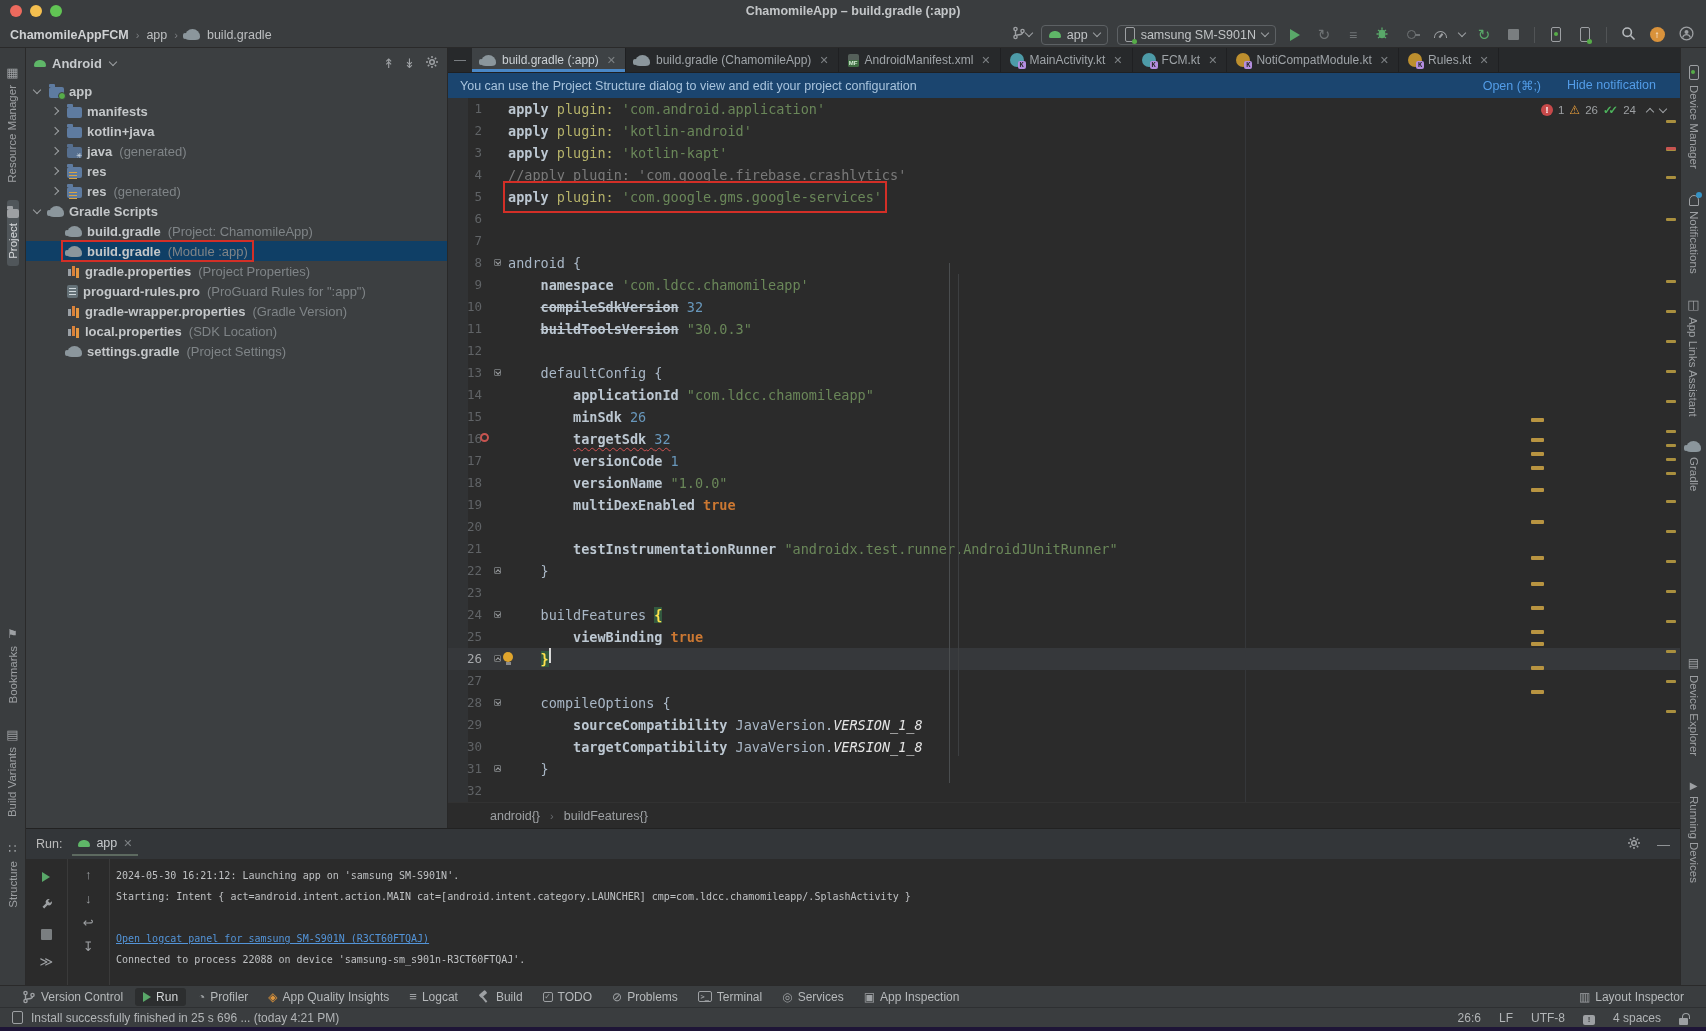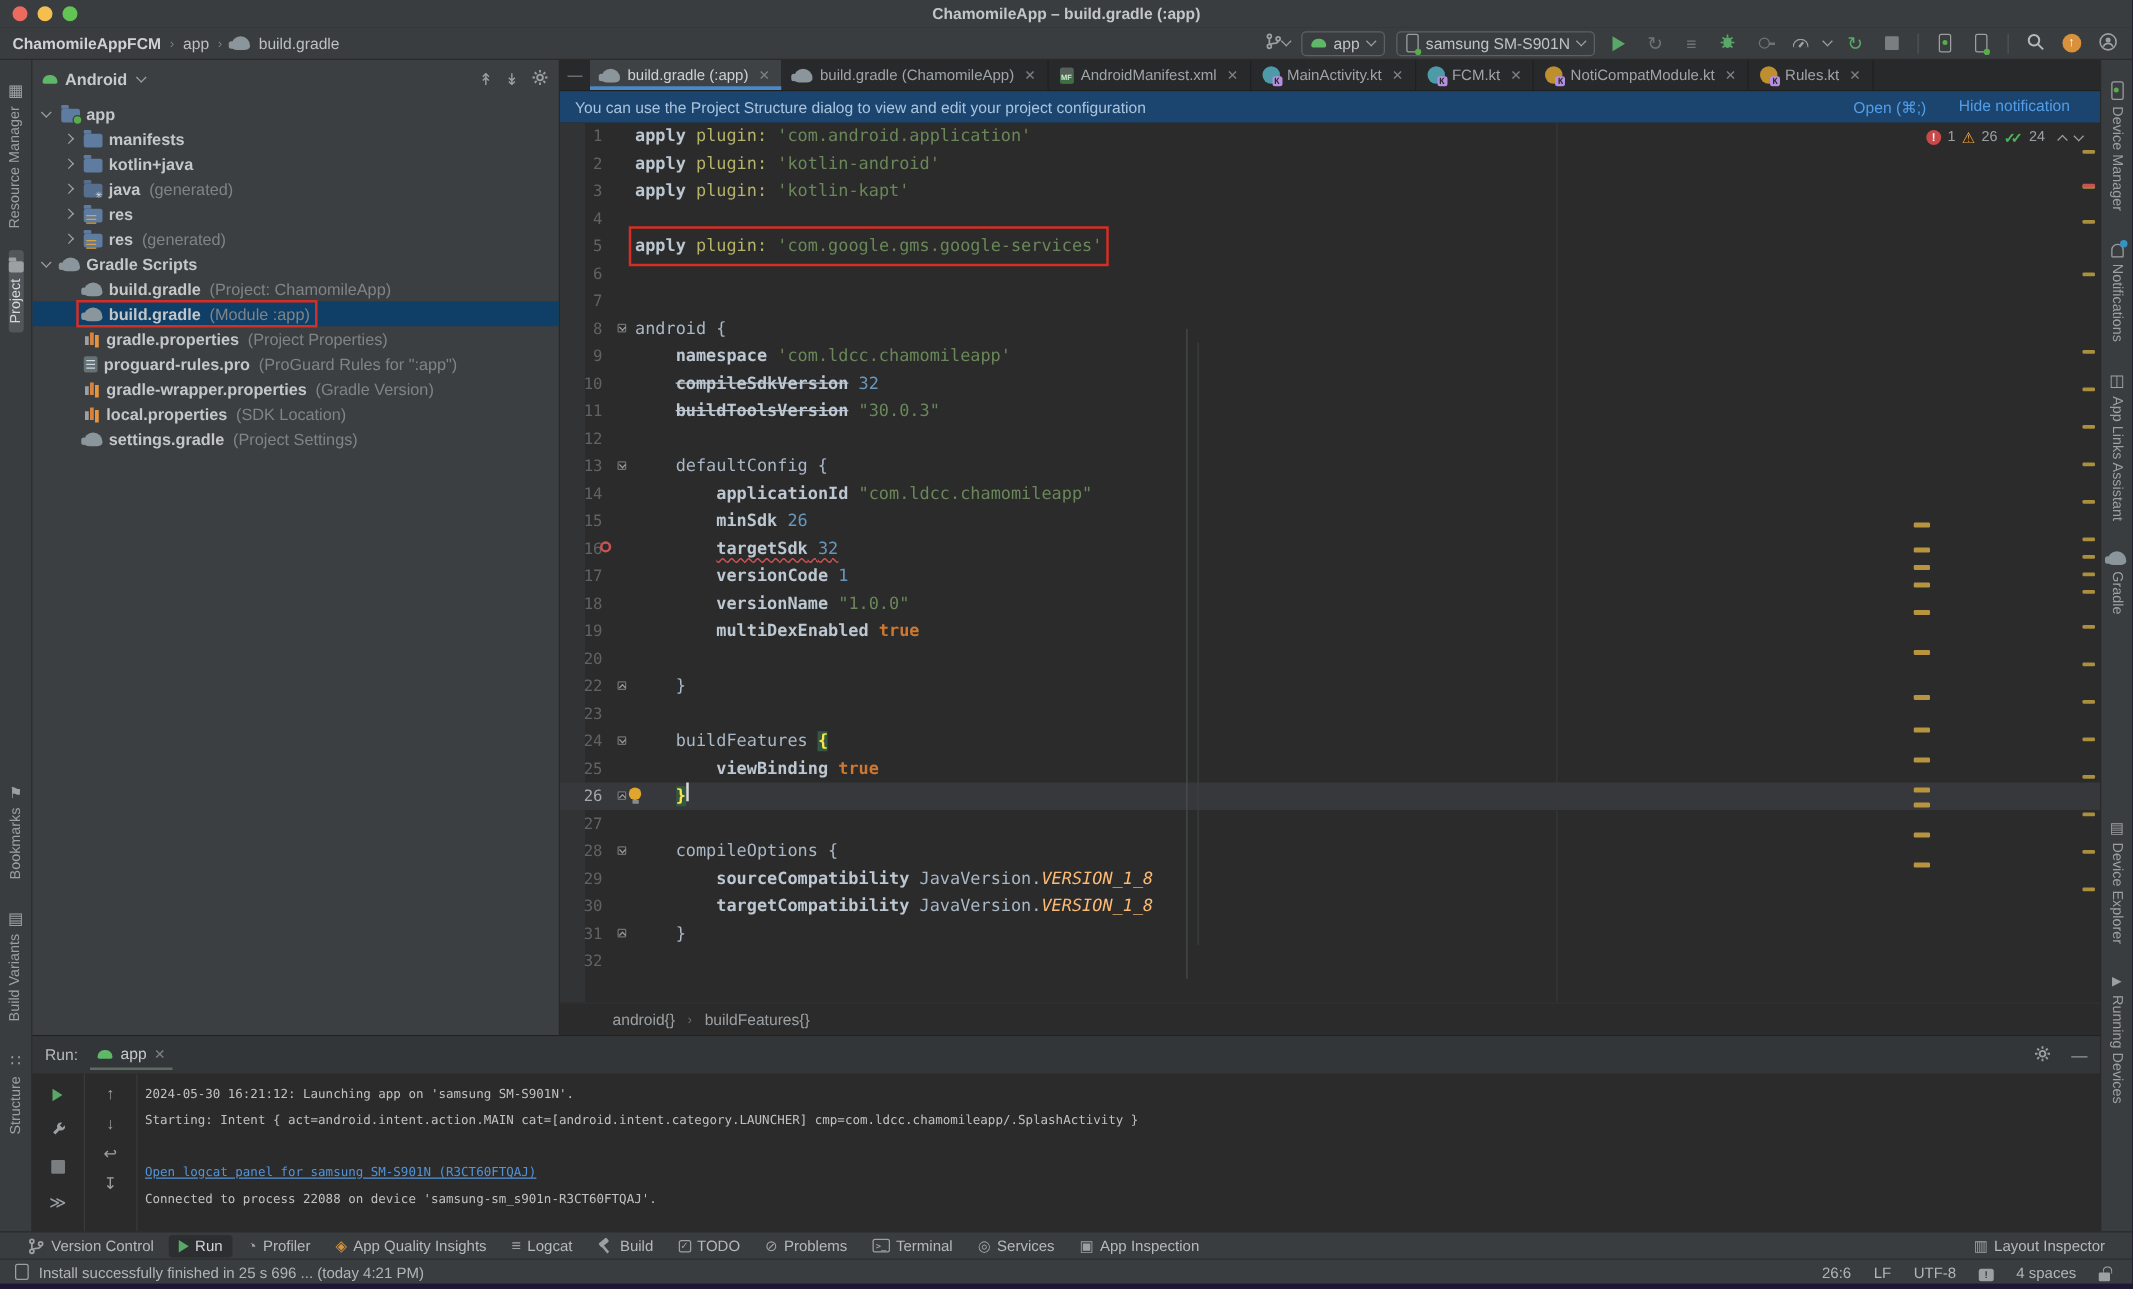--- a/index.html
+++ b/index.html
@@ -73,21 +73,21 @@
   .fold::after{content:"";position:absolute;left:1px;width:3px;height:3px;border-right:1px solid #9da0a3;border-bottom:1px solid #9da0a3;}
   .fold.fd::after{top:0;transform:rotate(45deg);}
   .fold.fu::after{top:2px;transform:rotate(-135deg);}
   .gring{position:absolute;left:32px;top:5px;width:9px;height:9px;border:2px solid #c75450;border-radius:50%;z-index:3;}
   .gbulb{position:absolute;left:55px;top:4px;width:10px;height:10px;border-radius:50%;background:#e0a52c;z-index:4;}
   .gbulb::after{content:"";position:absolute;left:2.5px;bottom:-3px;width:5px;height:3px;background:#8a8a8a;}
   .ctext{flex:none;}
   .t-p{color:#a9b7c6}.t-k{color:#bcc7d1;font-weight:600}.t-y{color:#b5b269}
   .t-s{color:#6a8759}.t-c{color:#7a7a7a}.t-n{color:#6897bb}.t-b{color:#cc7832;font-weight:600}
   .t-d{color:#bcc7d1;font-weight:600;text-decoration:line-through}
-  .t-e{color:#fdba74;font-style:italic}
+  .t-e{color:#e5e5e5;font-style:italic}
   .hl{background:#32593f;color:#ffe24c;font-weight:700}
   .err{text-decoration:underline wavy #d25252 1px;text-underline-offset:3px;}
   .codebox{outline:2.5px solid #d32f27;outline-offset:3px;}
   .caret{display:inline-block;width:2px;height:15px;background:#d8d8d8;vertical-align:-2px;}
   .guide{position:absolute;width:1px;background:#3d3f41;z-index:1;}
   .mguide{position:absolute;left:797px;top:0;bottom:0;width:1px;background:#35373a;}
   .insp{position:absolute;top:5px;right:14px;display:flex;align-items:center;gap:5px;font-size:11.5px;
         font-family:"Liberation Sans",sans-serif;color:#9da0a3;z-index:6;}
   .insp .errball{width:12px;height:12px;border-radius:50%;background:#c7494a;color:#fff;font-size:9px;font-weight:bold;
         display:flex;align-items:center;justify-content:center;}
@@ -507,37 +507,38 @@
               <span>26</span>
               <span class="okc">✓✓</span>
               <span>24</span>
               <span class="chu"></span>
               <span class="chd"></span>
             </div>
             <div id="code-lines">
                 <div class="cl"><span class="gut"><span class="num">1</span></span><span class="ctext"><span class="t-k">apply</span><span class="t-p"> </span><span class="t-y">plugin:</span><span class="t-p"> </span><span class="t-s">'com.android.application'</span></span></div>
                 <div class="cl"><span class="gut"><span class="num">2</span></span><span class="ctext"><span class="t-k">apply</span><span class="t-p"> </span><span class="t-y">plugin:</span><span class="t-p"> </span><span class="t-s">'kotlin-android'</span></span></div>
                 <div class="cl"><span class="gut"><span class="num">3</span></span><span class="ctext"><span class="t-k">apply</span><span class="t-p"> </span><span class="t-y">plugin:</span><span class="t-p"> </span><span class="t-s">'kotlin-kapt'</span></span></div>
-                <div class="cl"><span class="gut"><span class="num">4</span></span></div>
+                <div class="cl"><span class="gut"><span class="num">4</span></span><span class="ctext"><span class="t-c">//apply plugin: 'com.google.firebase.crashlytics'</span></span></div>
                 <div class="cl"><span class="gut"><span class="num">5</span></span><span class="ctext codebox"><span class="t-k">apply</span><span class="t-p"> </span><span class="t-y">plugin:</span><span class="t-p"> </span><span class="t-s">'com.google.gms.google-services'</span></span></div>
                 <div class="cl"><span class="gut"><span class="num">6</span></span><span class="ctext"></span></div>
                 <div class="cl"><span class="gut"><span class="num">7</span></span><span class="ctext"></span></div>
                 <div class="cl"><span class="gut"><span class="num">8</span><span class="fold fd"></span></span><span class="ctext"><span class="t-p">android {</span></span></div>
                 <div class="cl"><span class="gut"><span class="num">9</span></span><span class="ctext"><span class="t-p">    </span><span class="t-k">namespace</span><span class="t-p"> </span><span class="t-s">'com.ldcc.chamomileapp'</span></span></div>
                 <div class="cl"><span class="gut"><span class="num">10</span></span><span class="ctext"><span class="t-p">    </span><span class="t-d">compileSdkVersion</span><span class="t-p"> </span><span class="t-n">32</span></span></div>
                 <div class="cl"><span class="gut"><span class="num">11</span></span><span class="ctext"><span class="t-p">    </span><span class="t-d">buildToolsVersion</span><span class="t-p"> </span><span class="t-s">"30.0.3"</span></span></div>
                 <div class="cl"><span class="gut"><span class="num">12</span></span><span class="ctext"></span></div>
                 <div class="cl"><span class="gut"><span class="num">13</span><span class="fold fd"></span></span><span class="ctext"><span class="t-p">    defaultConfig {</span></span></div>
                 <div class="cl"><span class="gut"><span class="num">14</span></span><span class="ctext"><span class="t-p">        </span><span class="t-k">applicationId</span><span class="t-p"> </span><span class="t-s">"com.ldcc.chamomileapp"</span></span></div>
                 <div class="cl"><span class="gut"><span class="num">15</span></span><span class="ctext"><span class="t-p">        </span><span class="t-k">minSdk</span><span class="t-p"> </span><span class="t-n">26</span></span></div>
                 <div class="cl"><span class="gut"><span class="num">16</span><span class="gring"></span></span><span class="ctext"><span class="t-p">        </span><span class="t-k err">targetSdk</span><span class="t-p err"> </span><span class="t-n err">32</span></span></div>
                 <div class="cl"><span class="gut"><span class="num">17</span></span><span class="ctext"><span class="t-p">        </span><span class="t-k">versionCode</span><span class="t-p"> </span><span class="t-n">1</span></span></div>
                 <div class="cl"><span class="gut"><span class="num">18</span></span><span class="ctext"><span class="t-p">        </span><span class="t-k">versionName</span><span class="t-p"> </span><span class="t-s">"1.0.0"</span></span></div>
                 <div class="cl"><span class="gut"><span class="num">19</span></span><span class="ctext"><span class="t-p">        </span><span class="t-k">multiDexEnabled</span><span class="t-p"> </span><span class="t-b">true</span></span></div>
                 <div class="cl"><span class="gut"><span class="num">20</span></span><span class="ctext"></span></div>
+                <div class="cl"><span class="gut"><span class="num">21</span></span><span class="ctext"><span class="t-p">        </span><span class="t-k">testInstrumentationRunner</span><span class="t-p"> </span><span class="t-s">"androidx.test.runner.AndroidJUnitRunner"</span></span></div>
                 <div class="cl"><span class="gut"><span class="num">22</span><span class="fold fu"></span></span><span class="ctext"><span class="t-p">    }</span></span></div>
                 <div class="cl"><span class="gut"><span class="num">23</span></span><span class="ctext"></span></div>
                 <div class="cl"><span class="gut"><span class="num">24</span><span class="fold fd"></span></span><span class="ctext"><span class="t-p">    buildFeatures </span><span class="t-p hl">{</span></span></div>
                 <div class="cl"><span class="gut"><span class="num">25</span></span><span class="ctext"><span class="t-p">        </span><span class="t-k">viewBinding</span><span class="t-p"> </span><span class="t-b">true</span></span></div>
                 <div class="cl cur"><span class="gut"><span class="num">26</span><span class="fold fu"></span><span class="gbulb"></span></span><span class="ctext"><span class="t-p">    </span><span class="t-p hl">}</span></span><span class="caret"></span></div>
                 <div class="cl"><span class="gut"><span class="num">27</span></span><span class="ctext"></span></div>
                 <div class="cl"><span class="gut"><span class="num">28</span><span class="fold fd"></span></span><span class="ctext"><span class="t-p">    compileOptions {</span></span></div>
                 <div class="cl"><span class="gut"><span class="num">29</span></span><span class="ctext"><span class="t-p">        </span><span class="t-k">sourceCompatibility</span><span class="t-p"> </span><span class="t-p">JavaVersion.</span><span class="t-e">VERSION_1_8</span></span></div>
                 <div class="cl"><span class="gut"><span class="num">30</span></span><span class="ctext"><span class="t-p">        </span><span class="t-k">targetCompatibility</span><span class="t-p"> </span><span class="t-p">JavaVersion.</span><span class="t-e">VERSION_1_8</span></span></div>
                 <div class="cl"><span class="gut"><span class="num">31</span><span class="fold fu"></span></span><span class="ctext"><span class="t-p">    }</span></span></div>

